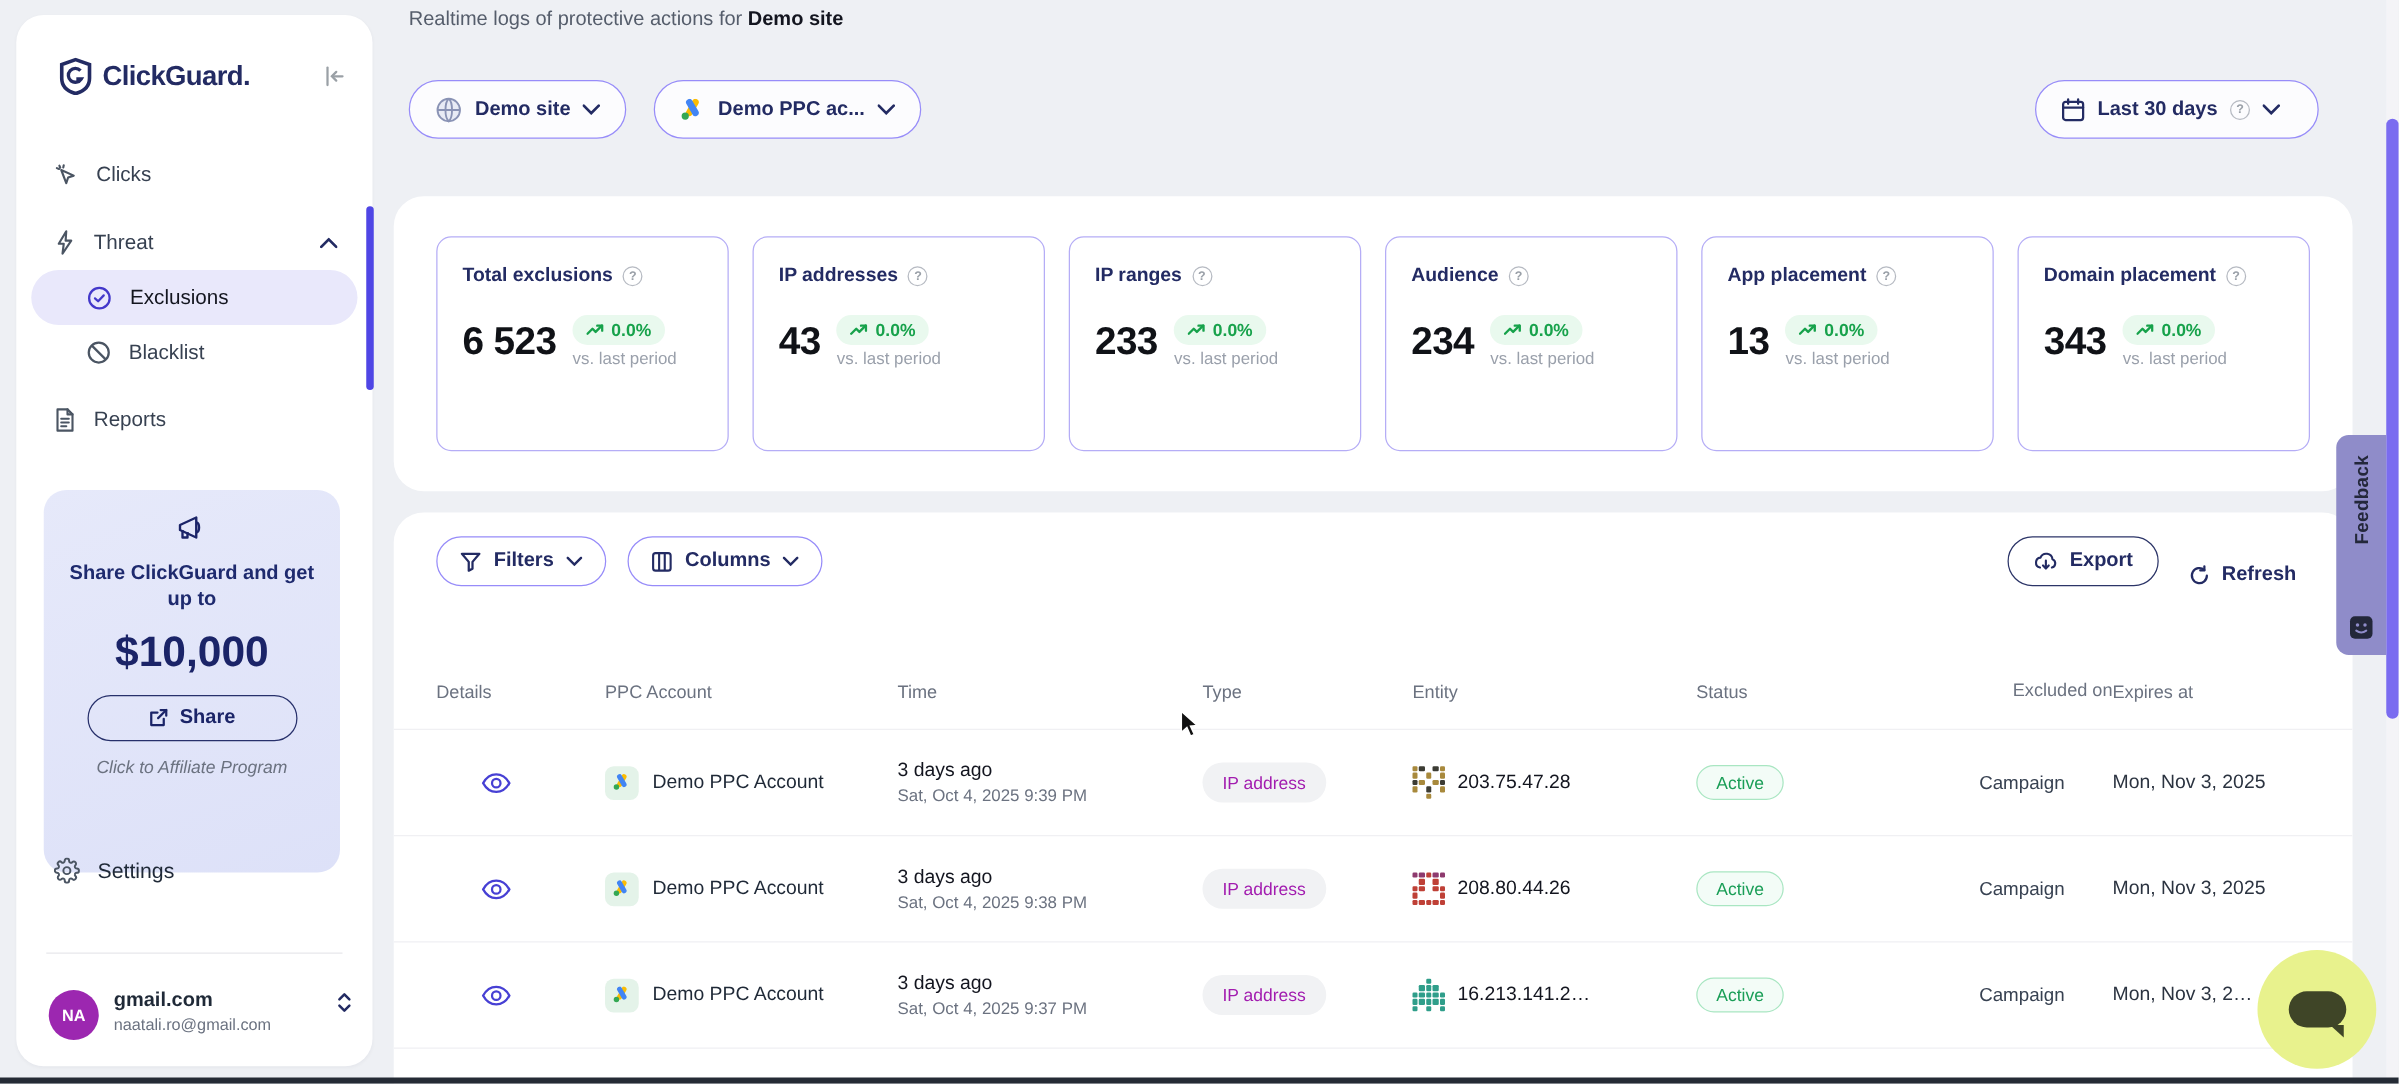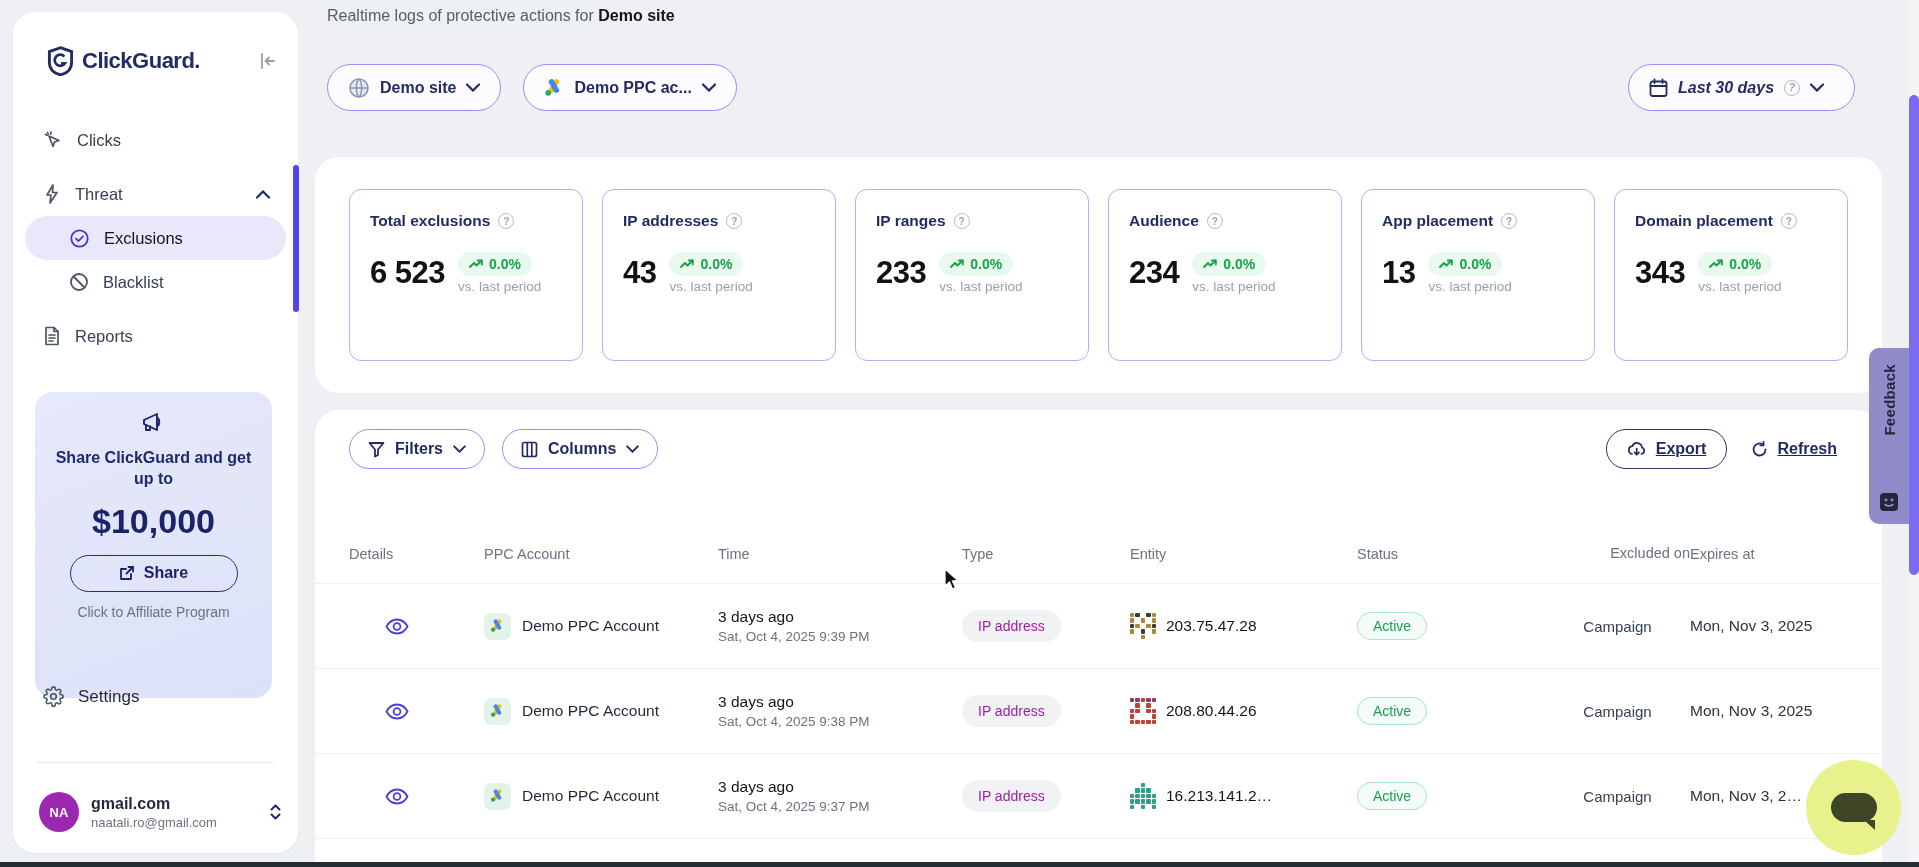--- a/index.html
+++ b/index.html
@@ -26,40 +26,40 @@
   .icon-indigo { color:#4338ca; }
 
   .side-scroll { position:absolute; right:-1px; top:153px; width:6px; height:147px; background:#4f46e5; border-radius:4px; }
 
   .promo { position:absolute; top:380px; left:22px; right:26px; height:306px; text-align:center;
            background:linear-gradient(160deg,#e6e9fa 0%,#dde1f8 100%); border-radius:18px; padding-top:18px; }
   .promo-line { margin-top:8px; font-size:16px; font-weight:600; color:#1e2a6e; line-height:1.3; padding:0 18px; }
   .promo-amount { margin-top:12px; font-size:34px; font-weight:800; color:#1b2468; }
   .share-btn { margin:14px auto 0; width:168px; height:37px; display:flex; align-items:center; justify-content:center; gap:9px;
                border:1.4px solid #27306b; border-radius:999px; color:#1b2468; font-size:16px; font-weight:600; cursor:pointer; background:transparent; }
-  .promo-foot { margin-top:12px; font-size:14px; color:#6b7280; }
+  .promo-foot { margin-top:12px; font-size:14px; color:#6b7280;font-style:italic; }
 
   .settings-row { position:absolute; top:674px; left:30px; display:flex; align-items:center; gap:14px;
                   font-size:17px; color:#1f2937; cursor:pointer; }
   .side-divider { position:absolute; top:750px; left:24px; right:24px; height:1px; background:#e7e8ec; }
-  .user-row { position:absolute; top:780px; left:26px; right:16px; display:flex; align-items:center; gap:12px; cursor:pointer; }
+  .user-row { position:absolute; top:780px; left:26px; right:16px; display:flex; align-items:flex-start; gap:12px; cursor:pointer; }
   .avatar { width:40px; height:40px; border-radius:50%; background:#9c27b0; color:#fff; font-size:13px; font-weight:600;
             display:flex; align-items:center; justify-content:center; }
   .user-name { font-size:16px; font-weight:700; color:#1f2937; }
   .user-email { font-size:13px; color:#6b7280; margin-top:2px; }
   .user-caret { margin-left:auto; color:#232b63; }
 
   
   .subtitle { position:absolute; left:327px; top:7px; font-size:16px; color:#555d6b; }
   .subtitle b { color:#13151f; }
   .selectors { position:absolute; left:327px; top:64px; display:flex; gap:22px; }
   .pill-select { height:47px; display:flex; align-items:center; gap:10px; padding:0 20px;
                  border:1.4px solid #978cf9; border-radius:999px; background:#fcfcfe;
                  font-size:16px; font-weight:700; color:#232b63; cursor:pointer; }
-  .date-pill { position:absolute; left:1628px; top:64px; width:227px;font-style:italic; }
+  .date-pill { position:absolute; left:1628px; top:64px; width:227px; }
 
   
   .stats-panel { position:absolute; left:315px; top:157px; width:1567px; height:236px; background:#fff; border-radius:24px; }
   .stats-row { position:absolute; left:34px; right:34px; top:32px; bottom:32px; display:flex; gap:19px; }
   .stat-card { flex:1 1 0; border:1.5px solid #b5adf6; border-radius:12px; padding:22px 20px 0; background:#fff; }
   .stat-title { display:flex; align-items:center; gap:8px; font-size:15.5px; font-weight:600; color:#232b63; white-space:nowrap; }
   .stat-value-row { margin-top:22px; display:flex; align-items:center; gap:13px; }
   .stat-number { font-size:31px; font-weight:800; color:#101217; letter-spacing:-.5px; white-space:nowrap; }
   .delta-pill { display:inline-flex; align-items:center; gap:6px; background:#e9f9ee; color:#17a24b;
                 font-size:14px; font-weight:700; border-radius:999px; padding:4px 11px; }
@@ -67,21 +67,21 @@
   .help-dot { width:16px; height:16px; border-radius:50%; border:1.4px solid #b6bac2; color:#9aa0a8;
               font-size:10px; font-weight:700; display:inline-flex; align-items:center; justify-content:center; flex:none; }
 
   
   .table-panel { position:absolute; left:315px; top:410px; width:1567px; height:457px; background:#fff;
                  border-radius:24px 24px 0 0; overflow:hidden; }
   .toolbar { position:absolute; top:19px; left:34px; right:45px; height:40px; display:flex; align-items:center; gap:17px; }
   .tool-pill { height:40px; display:flex; align-items:center; gap:10px; padding:0 18px;
                border:1.4px solid #978cf9; border-radius:999px; background:#fff;
                font-size:16px; font-weight:700; color:#232b63; cursor:pointer; }
-  .toolbar-right { margin-left:auto; display:flex; align-items:center; gap:24px;text-decoration:underline; }
+  .toolbar-right { margin-left:auto; display:flex; align-items:flex-end; gap:24px; }
   .export-pill { height:40px; display:flex; align-items:center; gap:10px; padding:0 20px;
                  border:1.4px solid #2c3568; border-radius:999px; font-size:16px; font-weight:600; color:#232b63; cursor:pointer; }
   .refresh-btn { display:flex; align-items:center; gap:9px; font-size:16px; font-weight:600; color:#232b63; cursor:pointer; }
 
   .grid-row { display:grid; grid-template-columns:135px 234px 244px 168px 227px 188px 145px 1fr;
               align-items:center; padding:0 10px 0 34px; }
   .thead { position:absolute; top:118px; left:0; right:0; height:52px; color:#6b7280; font-size:14.5px; }
   .thead .th-excluded { text-align:right; line-height:1.35; }
   .tbody { position:absolute; top:173px; left:0; right:0; }
   .trow { height:85px; border-top:1px solid #f0f0f3; }

